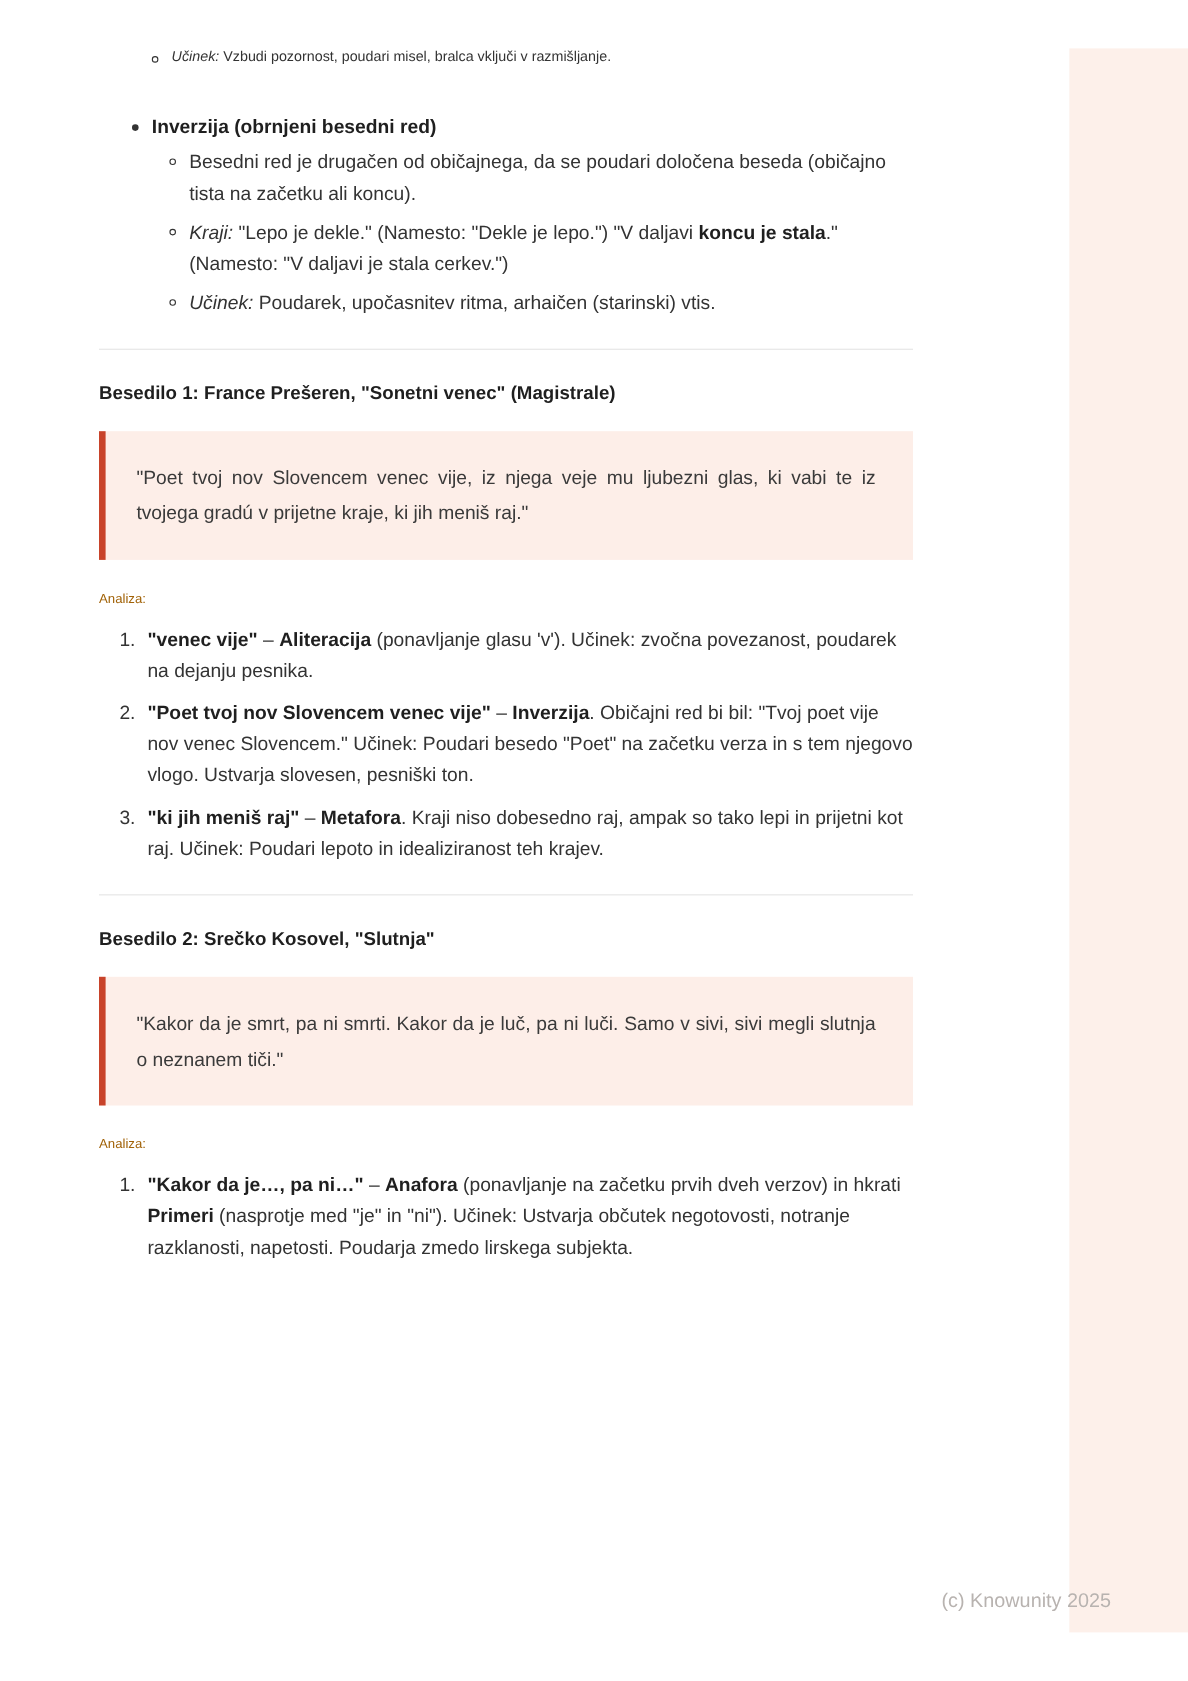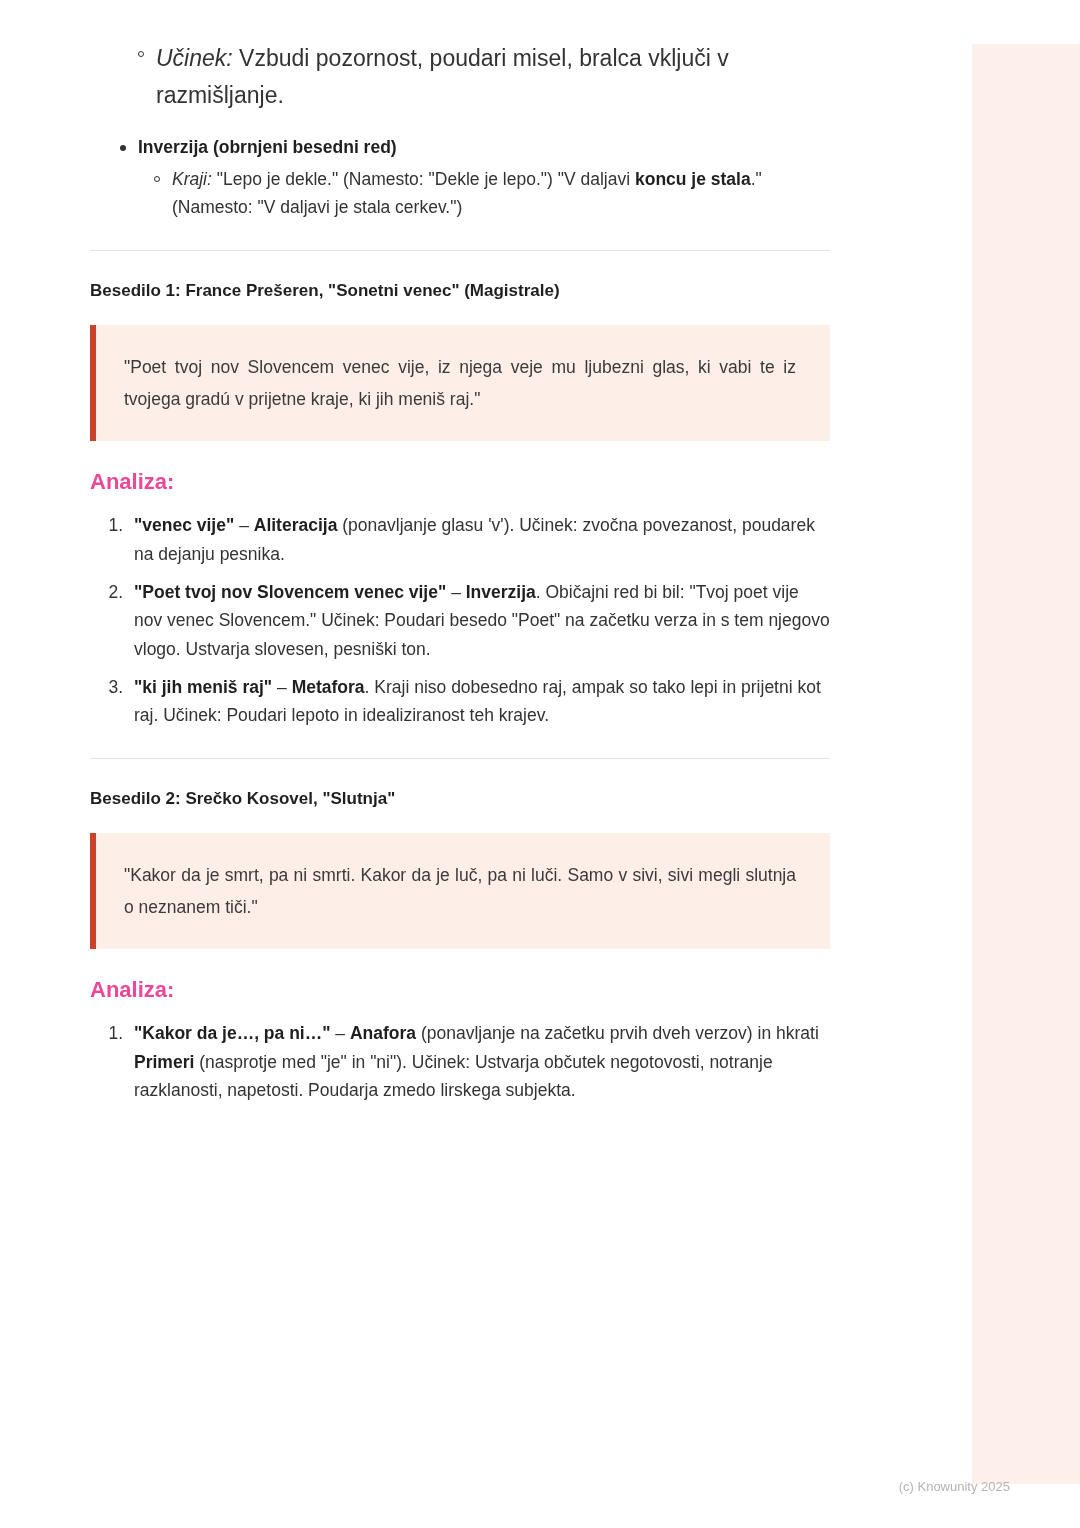--- a/index.html
+++ b/index.html
@@ -88,23 +88,23 @@
     width: 6px;
     height: 6px;
     border-radius: 50%;
     border: 1.5px solid #333333;
     background: transparent;
     box-sizing: border-box;
   }
   .first-sub {
     position: relative;
     padding-left: 66px;
-    font-size: 23px;
-    line-height: 1.62;
-    margin-bottom: 18px;
+    font-size: 13px;
+    line-height: 1.62;
+    margin-bottom: 40px;
   }
   .first-sub::before {
     content: "";
     position: absolute;
     left: 48px;
     top: 11px;
     width: 6px;
     height: 6px;
     border-radius: 50%;
     border: 1.5px solid #333333;
@@ -146,40 +146,40 @@
   .quote::before {
     content: "";
     position: absolute;
     left: 0;
     top: 0;
     bottom: 0;
     width: 6px;
     background: #c8432a;
   }
   .analiza-label {
-    font-size: 22px;
-    font-weight: bold;
-    color: #ec4899;
+    font-size: 12px;
+    font-weight: normal;
+    color: #a16207;
     margin-bottom: 16px;
   }
   ol.analysis {
     margin: 0;
     padding-left: 38px;
     font-size: 17.5px;
     line-height: 1.62;
   }
   ol.analysis > li {
     margin-bottom: 10px;
     padding-left: 6px;
   }
   .footer-note {
     position: absolute;
     right: 70px;
-    top: 1479px;
-    font-size: 13px;
+    top: 1445px;
+    font-size: 18px;
     color: #b8b3b0;
   }
 </style>
 </head>
 <body>
 
 <div class="page">
 
   <div class="right-strip"></div>
   <div class="right-strip-inner"></div>
@@ -188,22 +188,28 @@
 
     <div class="first-sub">
       <em>Učinek:</em><span> Vzbudi pozornost, poudari misel, bralca vključi v razmišljanje.</span>
     </div>
 
     <ul class="level1">
       <li class="bulleted">
         <b>Inverzija (obrnjeni besedni red)</b>
         <ul class="level2">
           <li>
+            <span>Besedni red je drugačen od običajnega, da se poudari določena beseda (običajno tista na začetku ali koncu).</span>
+          </li>
+          <li>
             <em>Kraji:</em><span> "Lepo je dekle." (Namesto: "Dekle je lepo.") "V daljavi </span><b>koncu je stala</b><span>." (Namesto: "V daljavi je stala cerkev.")</span>
           </li>
+          <li>
+            <em>Učinek:</em><span> Poudarek, upočasnitev ritma, arhaičen (starinski) vtis.</span>
+          </li>
         </ul>
       </li>
     </ul>
 
     <hr class="sep">
 
 
     <div class="doc-subtitle">Besedilo 1: France Prešeren, "Sonetni venec" (Magistrale)</div>
 
     <div class="quote">"Poet tvoj nov Slovencem venec vije, iz njega veje mu ljubezni glas, ki vabi te iz tvojega gradú v prijetne kraje, ki jih meniš raj."</div>

